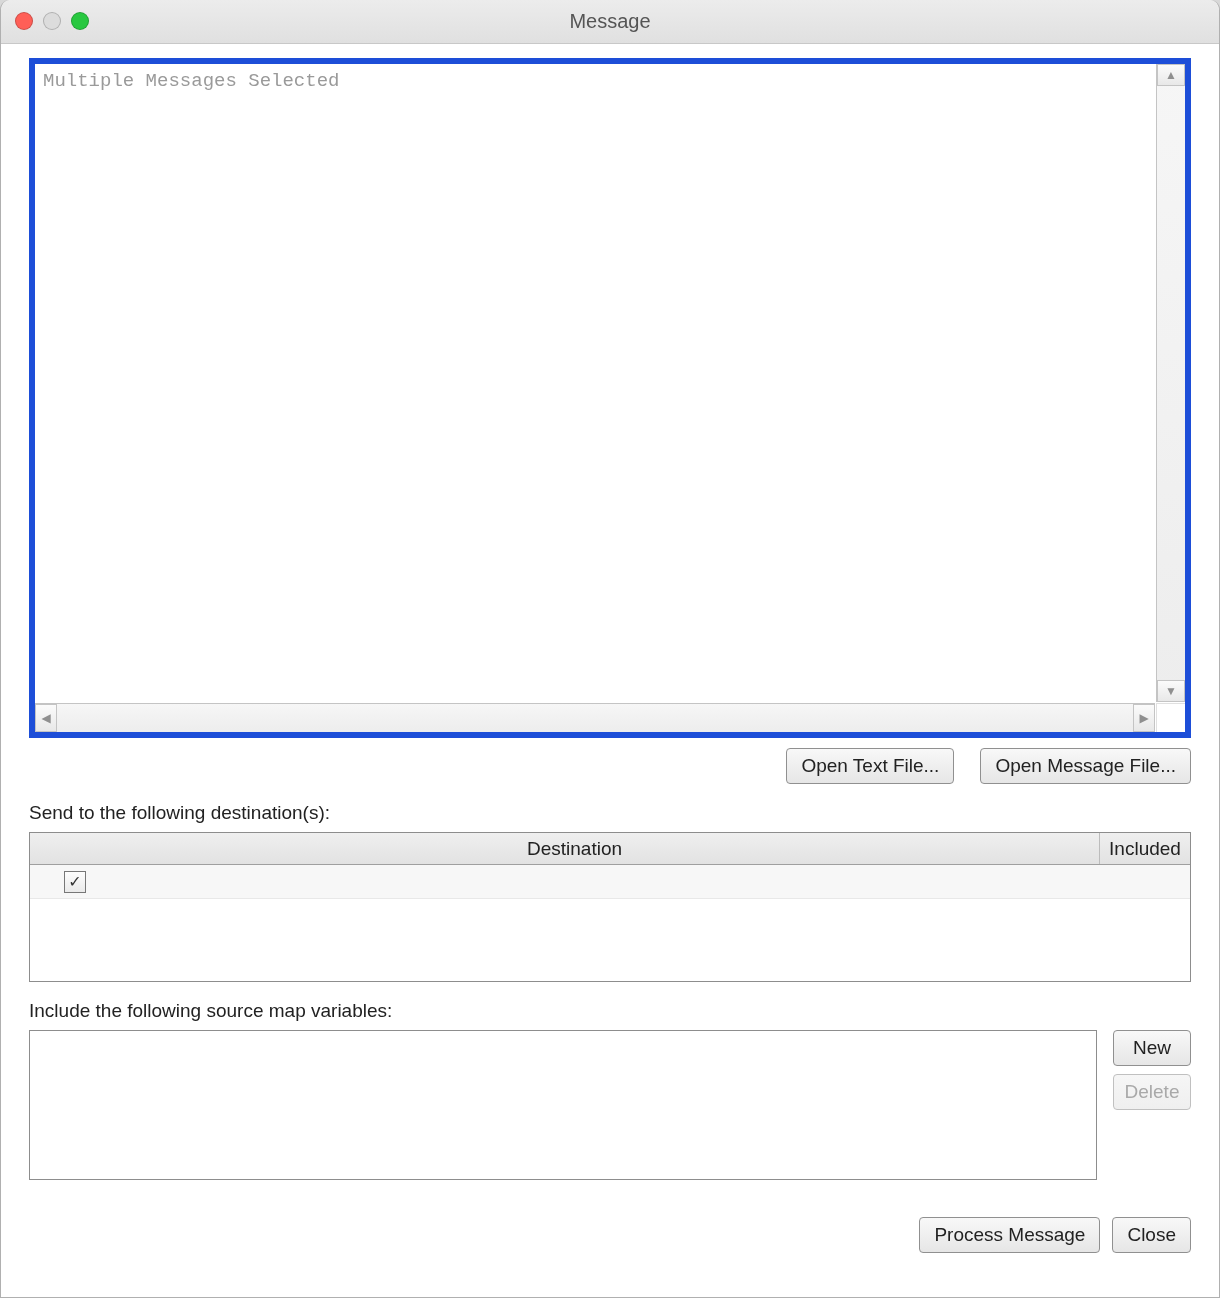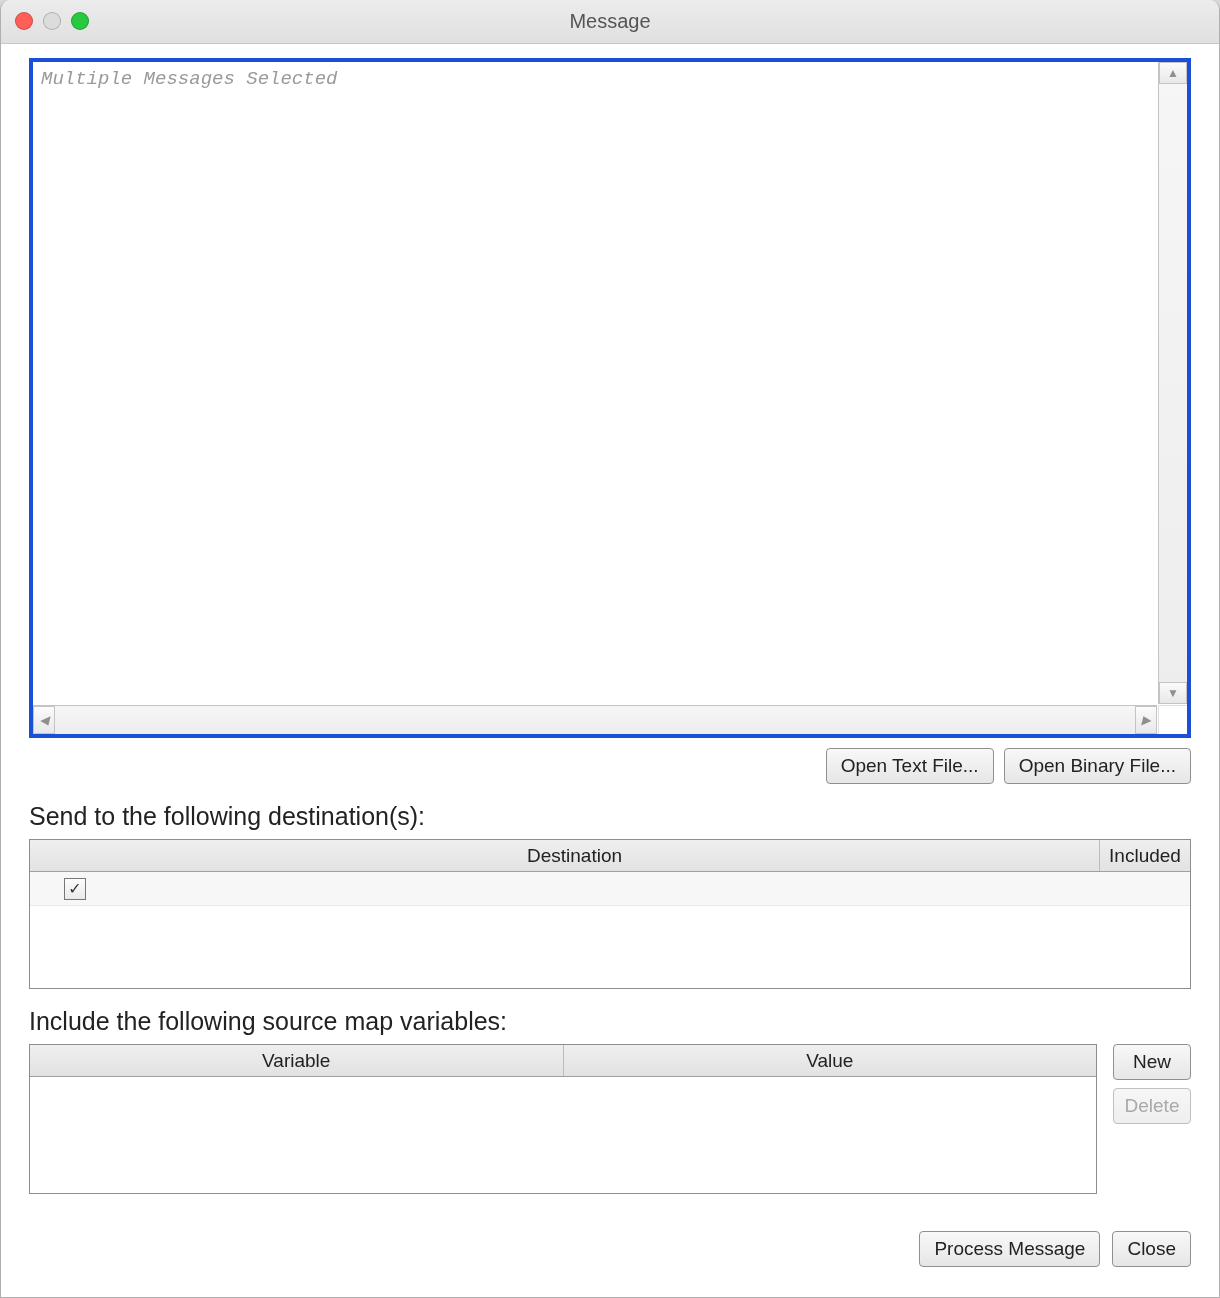--- a/index.html
+++ b/index.html
@@ -50,26 +50,25 @@
   }
   .content {
     flex: 1;
     background: #fff;
     padding: 14px 28px 20px 28px;
     display: flex;
     flex-direction: column;
   }
 
   .msgbox-wrap {
-    border: 4px solid #1d4ed8;
+    border: 6px solid #1d4ed8;
     height: 680px;
     position: relative;
     flex-shrink: 0;
     background: #fff;
-    font-style: italic;
   }
   .msgbox {
     position: absolute;
     left: 0; top: 0; right: 30px; bottom: 30px;
     padding: 6px 8px;
     font-family: "Menlo", "Courier New", monospace;
     font-size: 19px;
     color: #9a9a9a;
     border: none;
     outline: none;
@@ -117,41 +116,41 @@
     position: absolute;
     right: 0; bottom: 0; width: 29px; height: 29px;
     background: #fff;
     border-left: 1px solid #e0e0e0;
     border-top: 1px solid #e0e0e0;
   }
 
   .file-buttons {
     display: flex;
     justify-content: flex-end;
-    gap: 10px;
+    gap: 26px;
     margin-top: 10px;
   }
   .btn {
     font-size: 19px;
     padding: 6px 14px;
     background: linear-gradient(#f8f8f8, #e6e6e6);
     border: 1px solid #909090;
     border-radius: 4px;
     color: #222;
     cursor: pointer;
   }
   .btn.disabled {
     color: #a9a9a9;
     border-color: #c0c0c0;
     background: linear-gradient(#f6f6f6,#efefef);
     cursor: default;
   }
 
   .section-label {
-    font-size: 25px;
+    font-size: 19px;
     color: #222;
     margin-top: 18px;
     margin-bottom: 8px;
   }
 
   .dest-table {
     border: 1px solid #8d8d8d;
     height: 150px;
     display: flex; flex-direction: column;
     background: #fff;
@@ -262,45 +261,41 @@
       </div>
       <div class="hscroll">
         <div class="arrow left">◀</div>
         <div class="arrow right">▶</div>
       </div>
       <div class="corner"></div>
     </div>
 
     <div class="file-buttons">
       <button class="btn">Open Text File...</button>
-      <button class="btn">Open Binary File...</button>
+      <button class="btn">Open Message File...</button>
     </div>
 
     <div class="section-label">Send to the following destination(s):</div>
     <div class="dest-table">
       <div class="dest-header">
         <div class="col col-dest">Destination</div>
         <div class="col col-inc">Included</div>
       </div>
       <div class="dest-body" id="dest-body">
           <div class="dest-row">
             <div class="cell col-inc">
               <div class="chk">✓</div>
             </div>
           </div>
         </div>
     </div>
 
     <div class="section-label">Include the following source map variables:</div>
     <div class="vars-row">
       <div class="vars-table">
-        <div class="vars-header">
-          <div class="col">Variable</div>
-          <div class="col">Value</div>
-        </div>
         <div class="vars-body" id="vars-body"></div>
       </div>
       <div class="vars-side">
         <button class="btn">New</button>
         <button class="btn disabled">Delete</button>
       </div>
     </div>
 
     <hr class="sep">
 

